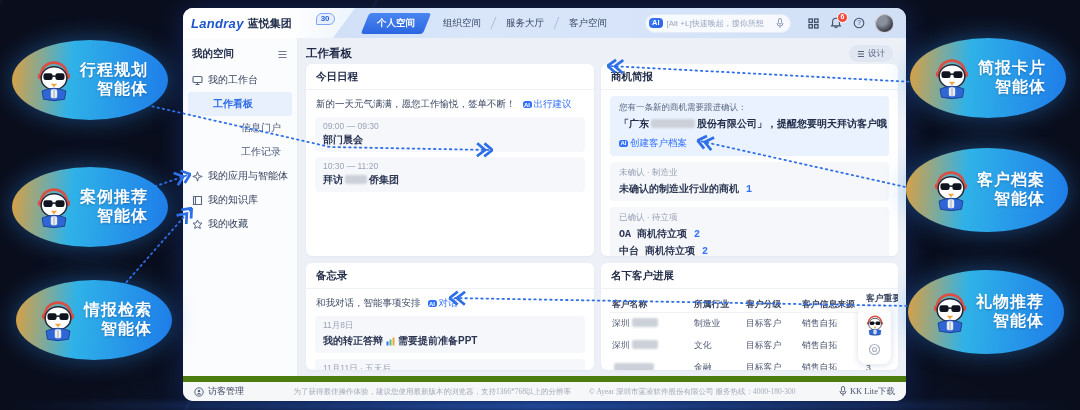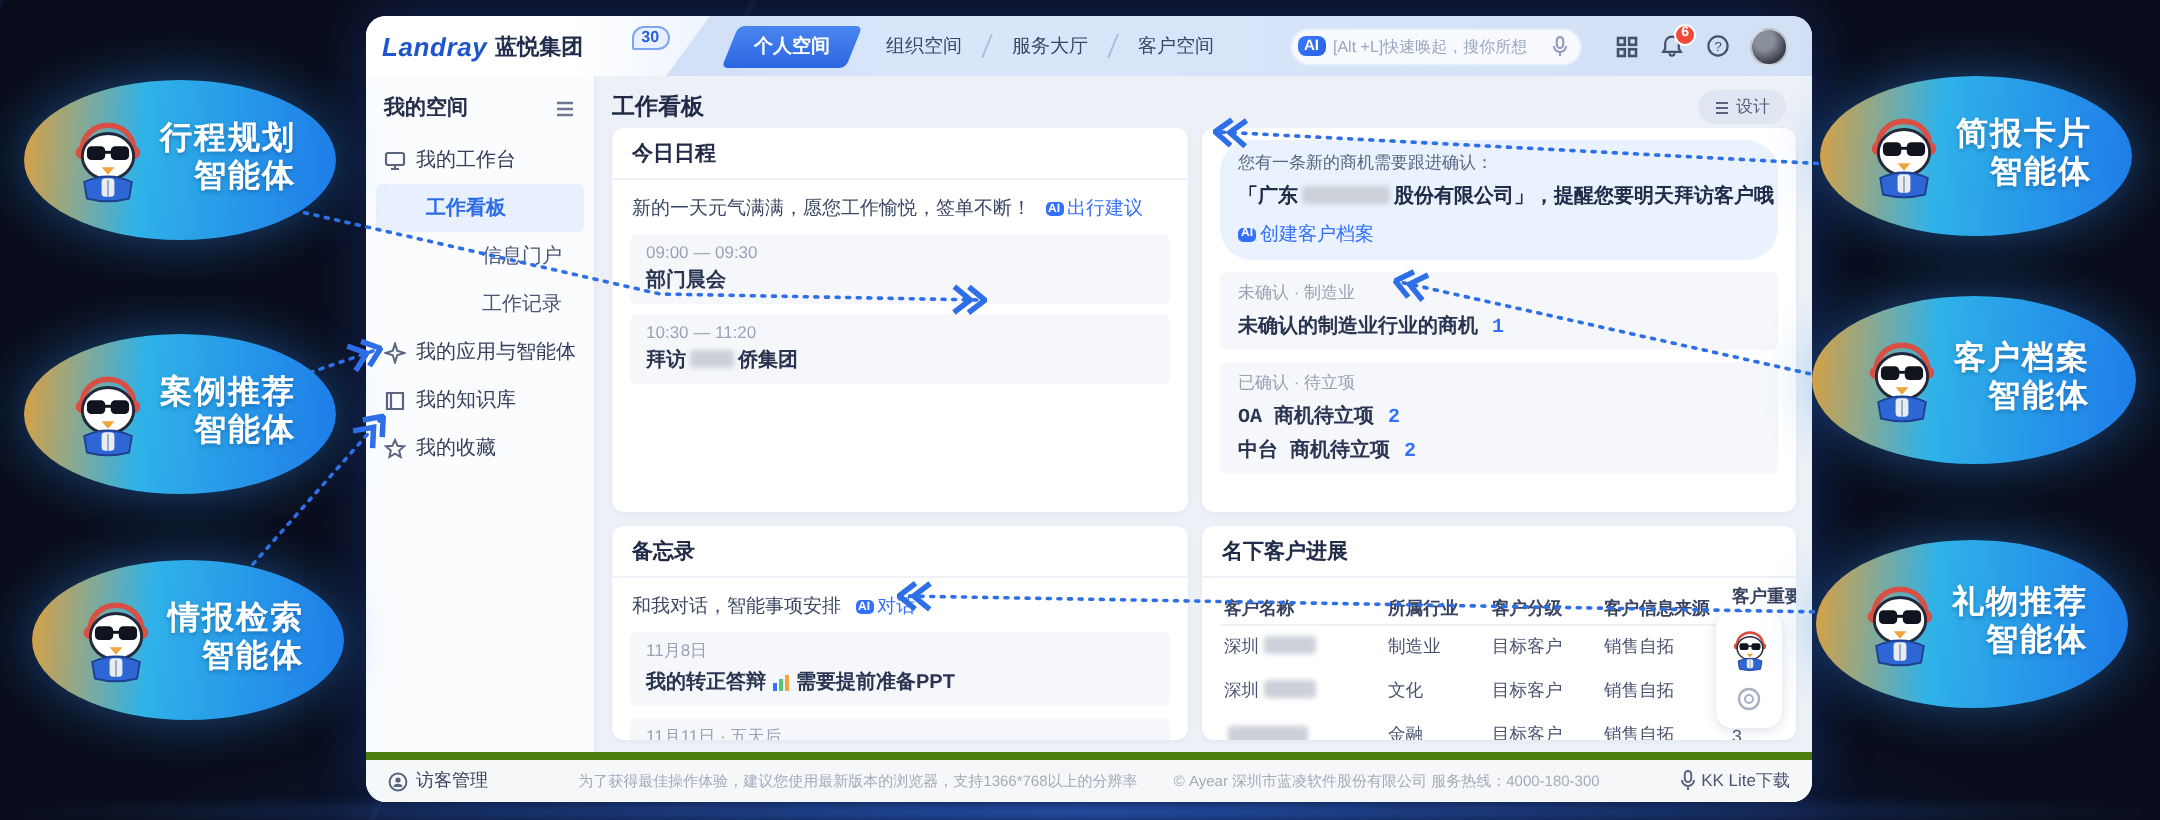--- a/index.html
+++ b/index.html
@@ -85,38 +85,38 @@
   .sched-time { font-size:8.5px; color:#9aa3b8; }
   .sched-name { font-size:10px; font-weight:bold; color:#2a3552; margin-top:2px; }
 
   .redact { display:inline-block; height:9px; background:#ccd1d9; border-radius:2px; filter:blur(1.3px);
     vertical-align:-1px; margin:0 2px; }
 
   .memo-item { background:#f5f7fa; border-radius:4px; padding:4px 8px 5px; margin-bottom:6px; }
   .memo-date { font-size:8.5px; color:#9aa3b8; }
   .memo-text { font-size:10px; font-weight:bold; color:#2a3552; margin-top:2px; display:flex; align-items:center; gap:3px; flex-wrap:nowrap; white-space:nowrap; }
 
-  .alert-card { background:#e9f2fe; border-radius:16px; padding:6px 9px; }
+  .alert-card { background:#e9f2fe; border-radius:4px; padding:6px 9px; }
   .alert-l1 { font-size:8.5px; color:#5a6780; }
   .alert-l2 { font-size:10px; font-weight:bold; color:#222c48; margin-top:3px; white-space:nowrap; }
   .alert-card .link { margin-top:4px; }
   .brief-group { background:#f5f7fa; border-radius:4px; padding:5px 9px; margin-top:6px; }
   .brief-tag { font-size:8.5px; color:#98a1b5; }
   .brief-row { font-size:10px; font-weight:bold; color:#2a3552; margin-top:3px;font-family:Liberation Mono, monospace; }
   .brief-count { color:#3370ff; margin-left:7px; font-weight:bold; }
 
   .tbl { width:100%; margin-top:2px; }
   .tbl-head, .tbl-row { display:grid; grid-template-columns:82px 52px 56px 64px 52px; align-items:center; padding:0 2px; }
   .tbl-head { font-size:8.8px; font-weight:bold; color:#39445f; height:20px; border-bottom:1px solid #f0f2f6; }
   .tbl-row { font-size:8.8px; color:#4a5470; height:22px; }
   .assistant-float { position:absolute; right:7px; bottom:6px; width:33px; height:58px; background:#fff; border-radius:8px;
     box-shadow:0 1px 6px rgba(50,70,130,.18); display:flex; flex-direction:column; align-items:center; justify-content:space-evenly; cursor:pointer; z-index:5; }
 
   
-  .app-footer { flex:0 0 25px; background:#f6f7f9; border-top:4px solid #4d7c0f; display:flex; align-items:center; position:relative; }
+  .app-footer { flex:0 0 25px; background:#f6f7f9; border-top:6px solid #4d7c0f; display:flex; align-items:center; position:relative;font-family:Liberation Serif, serif; }
   .visitor { display:flex; align-items:center; gap:4px; font-size:9px; color:#39445f; padding:0 11px; cursor:pointer; }
   .foot-center { position:absolute; left:0; right:0; text-align:center; font-size:7.5px; color:#a3aab9; pointer-events:none; white-space:nowrap; }
   .foot-center span { margin:0 8px; }
   .kk { margin-left:auto; display:flex; align-items:center; gap:3px; font-size:8.5px; color:#4a5470; padding-right:11px; cursor:pointer; }
 
   
   .bubble { position:absolute; width:156px; height:80px; border-radius:50%; z-index:50;
     background:linear-gradient(95deg,#dda03f 0%,#2fb2e8 38%,#1e7ce9 100%);
     box-shadow:0 0 26px rgba(45,140,235,.45);
     display:flex; align-items:center; justify-content:center; gap:4px; padding:0 10px; }
@@ -288,20 +288,21 @@
               <div class="sched-name"><span>部门晨会</span></div>
             </div>
             <div class="sched-item">
               <div class="sched-time">10:30 — 11:20</div>
               <div class="sched-name"><span>拜访</span><span class="redact" style="width:22px"></span><span>侨集团</span></div>
             </div>
           </div>
         </div>
 
         <div class="card">
+          <div class="card-title">商机简报</div>
           <div class="card-pad">
             <div class="alert-card">
               <div class="alert-l1">您有一条新的商机需要跟进确认：</div>
               <div class="alert-l2"><span>「广东</span><span class="redact" style="width:44px"></span><span>股份有限公司」，提醒您要明天拜访客户哦</span></div>
               <span class="link">
                   <span class="ai-mini">AI</span>
                   <span>创建客户档案</span>
                 </span>
             </div>
             <div class="brief-group">

